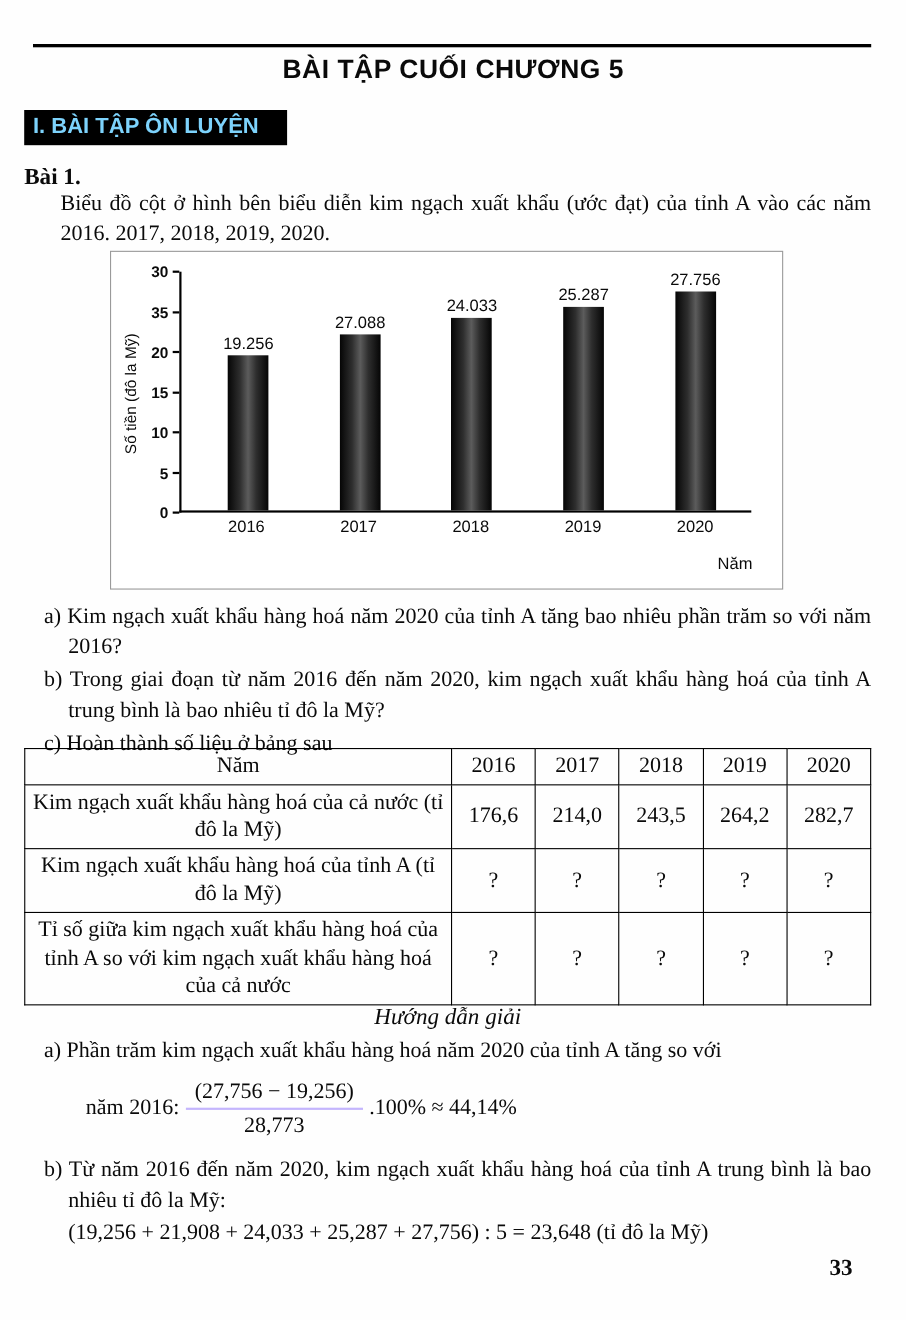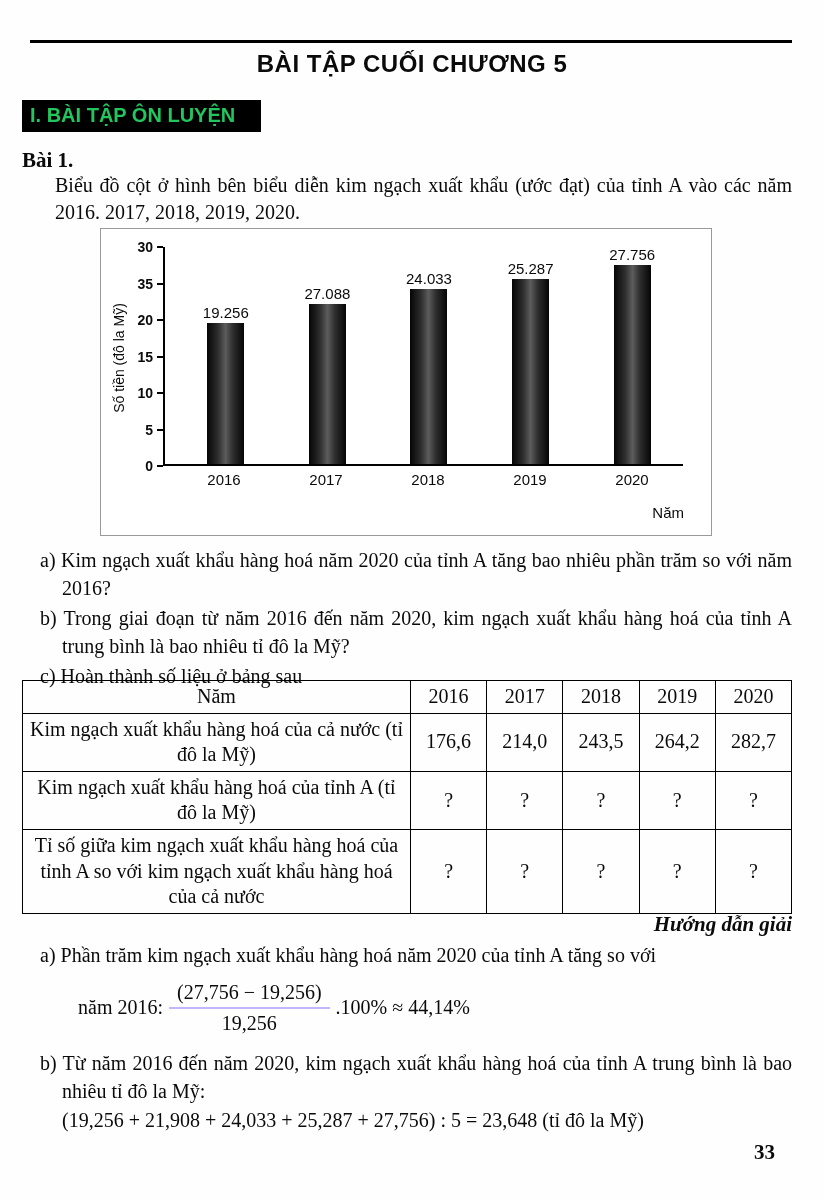--- a/index.html
+++ b/index.html
@@ -16,21 +16,21 @@
   .top-rule { position: absolute; left: 30px; top: 40px; width: 762px; height: 3px; background: #000; }
 
   .doc-title {
     position: absolute; left: 0; top: 50px; width: 100%;
     text-align: center; font-family: "Liberation Sans", sans-serif;
     font-weight: bold; font-size: 24px; letter-spacing: 0.5px;
   }
 
   .section-banner {
     position: absolute; left: 22px; top: 100px;
-    background: #000; color: #22c55e;
+    background: #000; color: #7dd3fc;
     font-family: "Liberation Sans", sans-serif;
     font-weight: bold; font-size: 20px;
     padding: 4px 26px 5px 8px;
   }
 
   .exercise-label { position: absolute; left: 22px; top: 148px; font-weight: bold; font-size: 21px; }
 
   .intro-text {
     position: absolute; left: 55px; top: 172px; width: 737px;
     font-size: 20px; line-height: 1.35; text-align: justify;
@@ -94,22 +94,22 @@
   .data-table-wrap { position: absolute; left: 22px; top: 680px; width: 770px; }
   table { border-collapse: collapse; width: 100%; font-size: 20px; }
   th, td {
     border: 1.5px solid #000; text-align: center; vertical-align: middle;
     padding: 3px 4px; line-height: 1.28; font-weight: normal;
   }
   .col-label { width: 388px; }
 
   
   .solution-heading {
-    position: absolute; left: 22px; top: 912px; width: 770px; text-align: right;
-    font-weight: bold; font-style: italic; font-size: 21px;
+    position: absolute; left: 22px; top: 912px; width: 770px; text-align: center;
+    font-weight: normal; font-style: italic; font-size: 21px;
   }
   .solution-a { position: absolute; left: 40px; top: 942px; width: 752px; }
   .solution-a .line1 { font-size: 20px; line-height: 1.38; text-align: justify; padding-left: 22px; text-indent: -22px; }
   .sol-a-line2 { display: flex; align-items: center; margin-left: 38px; margin-top: 11px; font-size: 20px; }
   .fraction { display: inline-flex; flex-direction: column; align-items: center; margin: 0 6px; }
   .fraction .num { padding: 0 8px 3px; border-bottom: 2px solid #c4b5fd; }
   .fraction .den { padding-top: 3px; }
 
   .solution-b { position: absolute; left: 40px; top: 1050px; width: 752px; }
   .solution-b .b-text { font-size: 20px; line-height: 1.38; text-align: justify; padding-left: 22px; text-indent: -22px; }
@@ -244,21 +244,21 @@
   </div>
 
   <div class="solution-heading">Hướng dẫn giải</div>
 
   <div class="solution-a">
     <div class="line1"><span>a)</span> <span>Phần trăm kim ngạch xuất khẩu hàng hoá năm 2020 của tỉnh A tăng so với</span></div>
     <div class="sol-a-line2">
       <span>năm 2016:</span>
       <span class="fraction">
         <span class="num">(27,756 − 19,256)</span>
-        <span class="den">19,256</span>
+        <span class="den">28,773</span>
       </span>
       <span>.100% ≈ 44,14%</span>
     </div>
   </div>
 
   <div class="solution-b">
     <div class="b-text"><span>b)</span> <span>Từ năm 2016 đến năm 2020, kim ngạch xuất khẩu hàng hoá của tỉnh A trung bình là bao nhiêu tỉ đô la Mỹ:</span></div>
     <div class="b-formula">(19,256 + 21,908 + 24,033 + 25,287 + 27,756) : 5 = 23,648 (tỉ đô la Mỹ)</div>
   </div>
 

